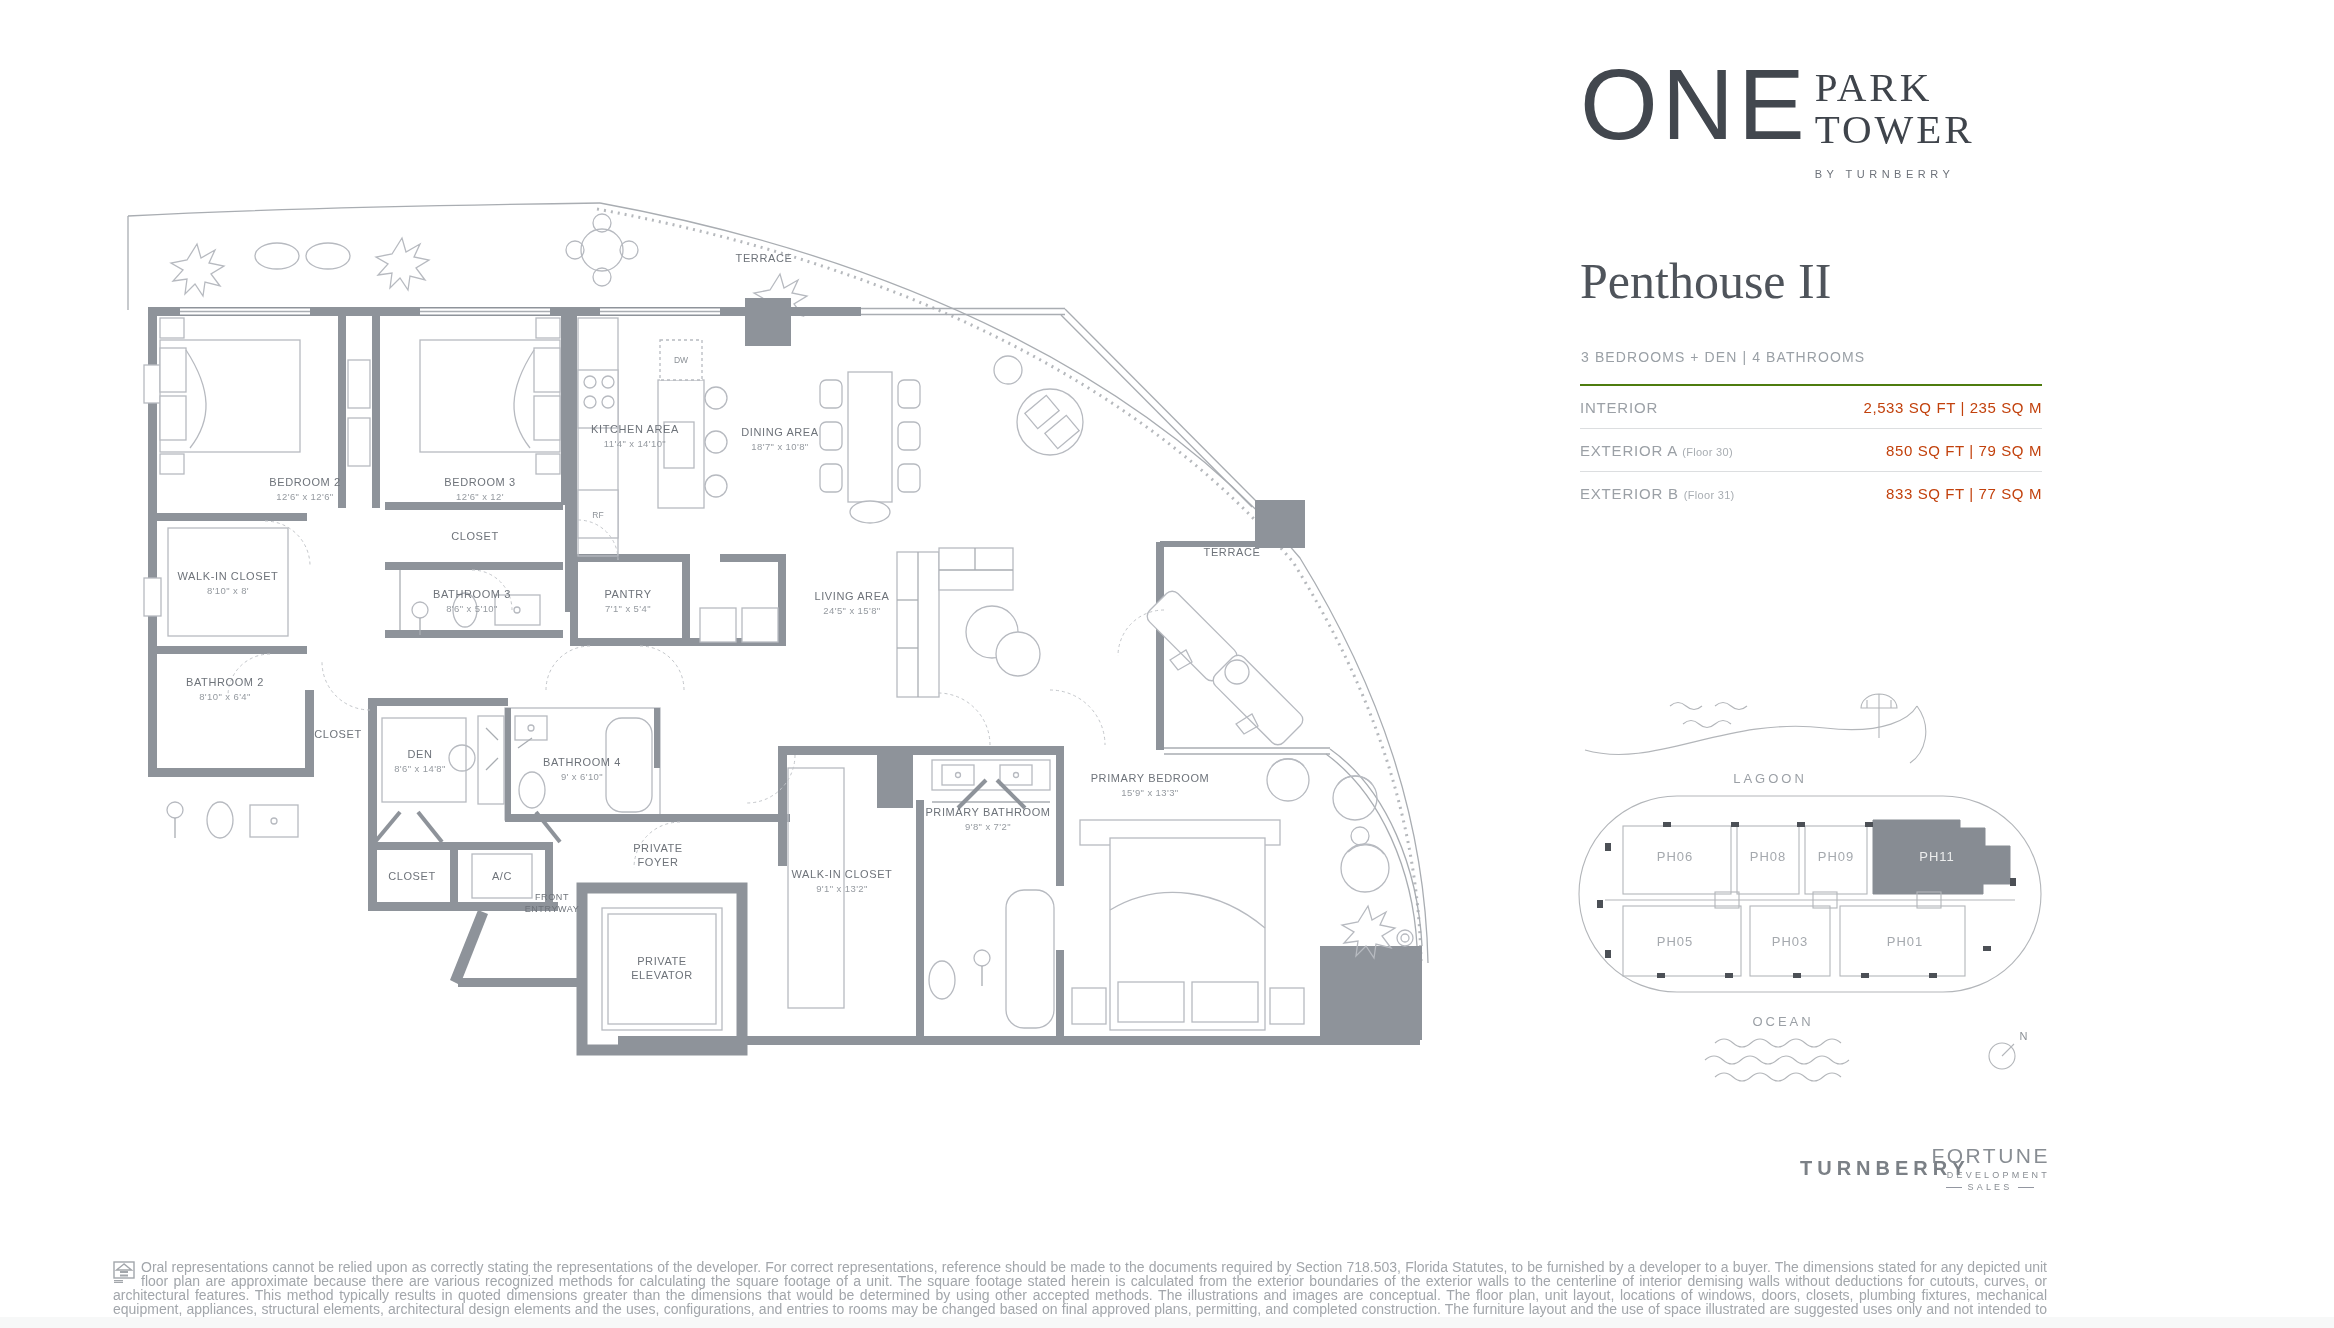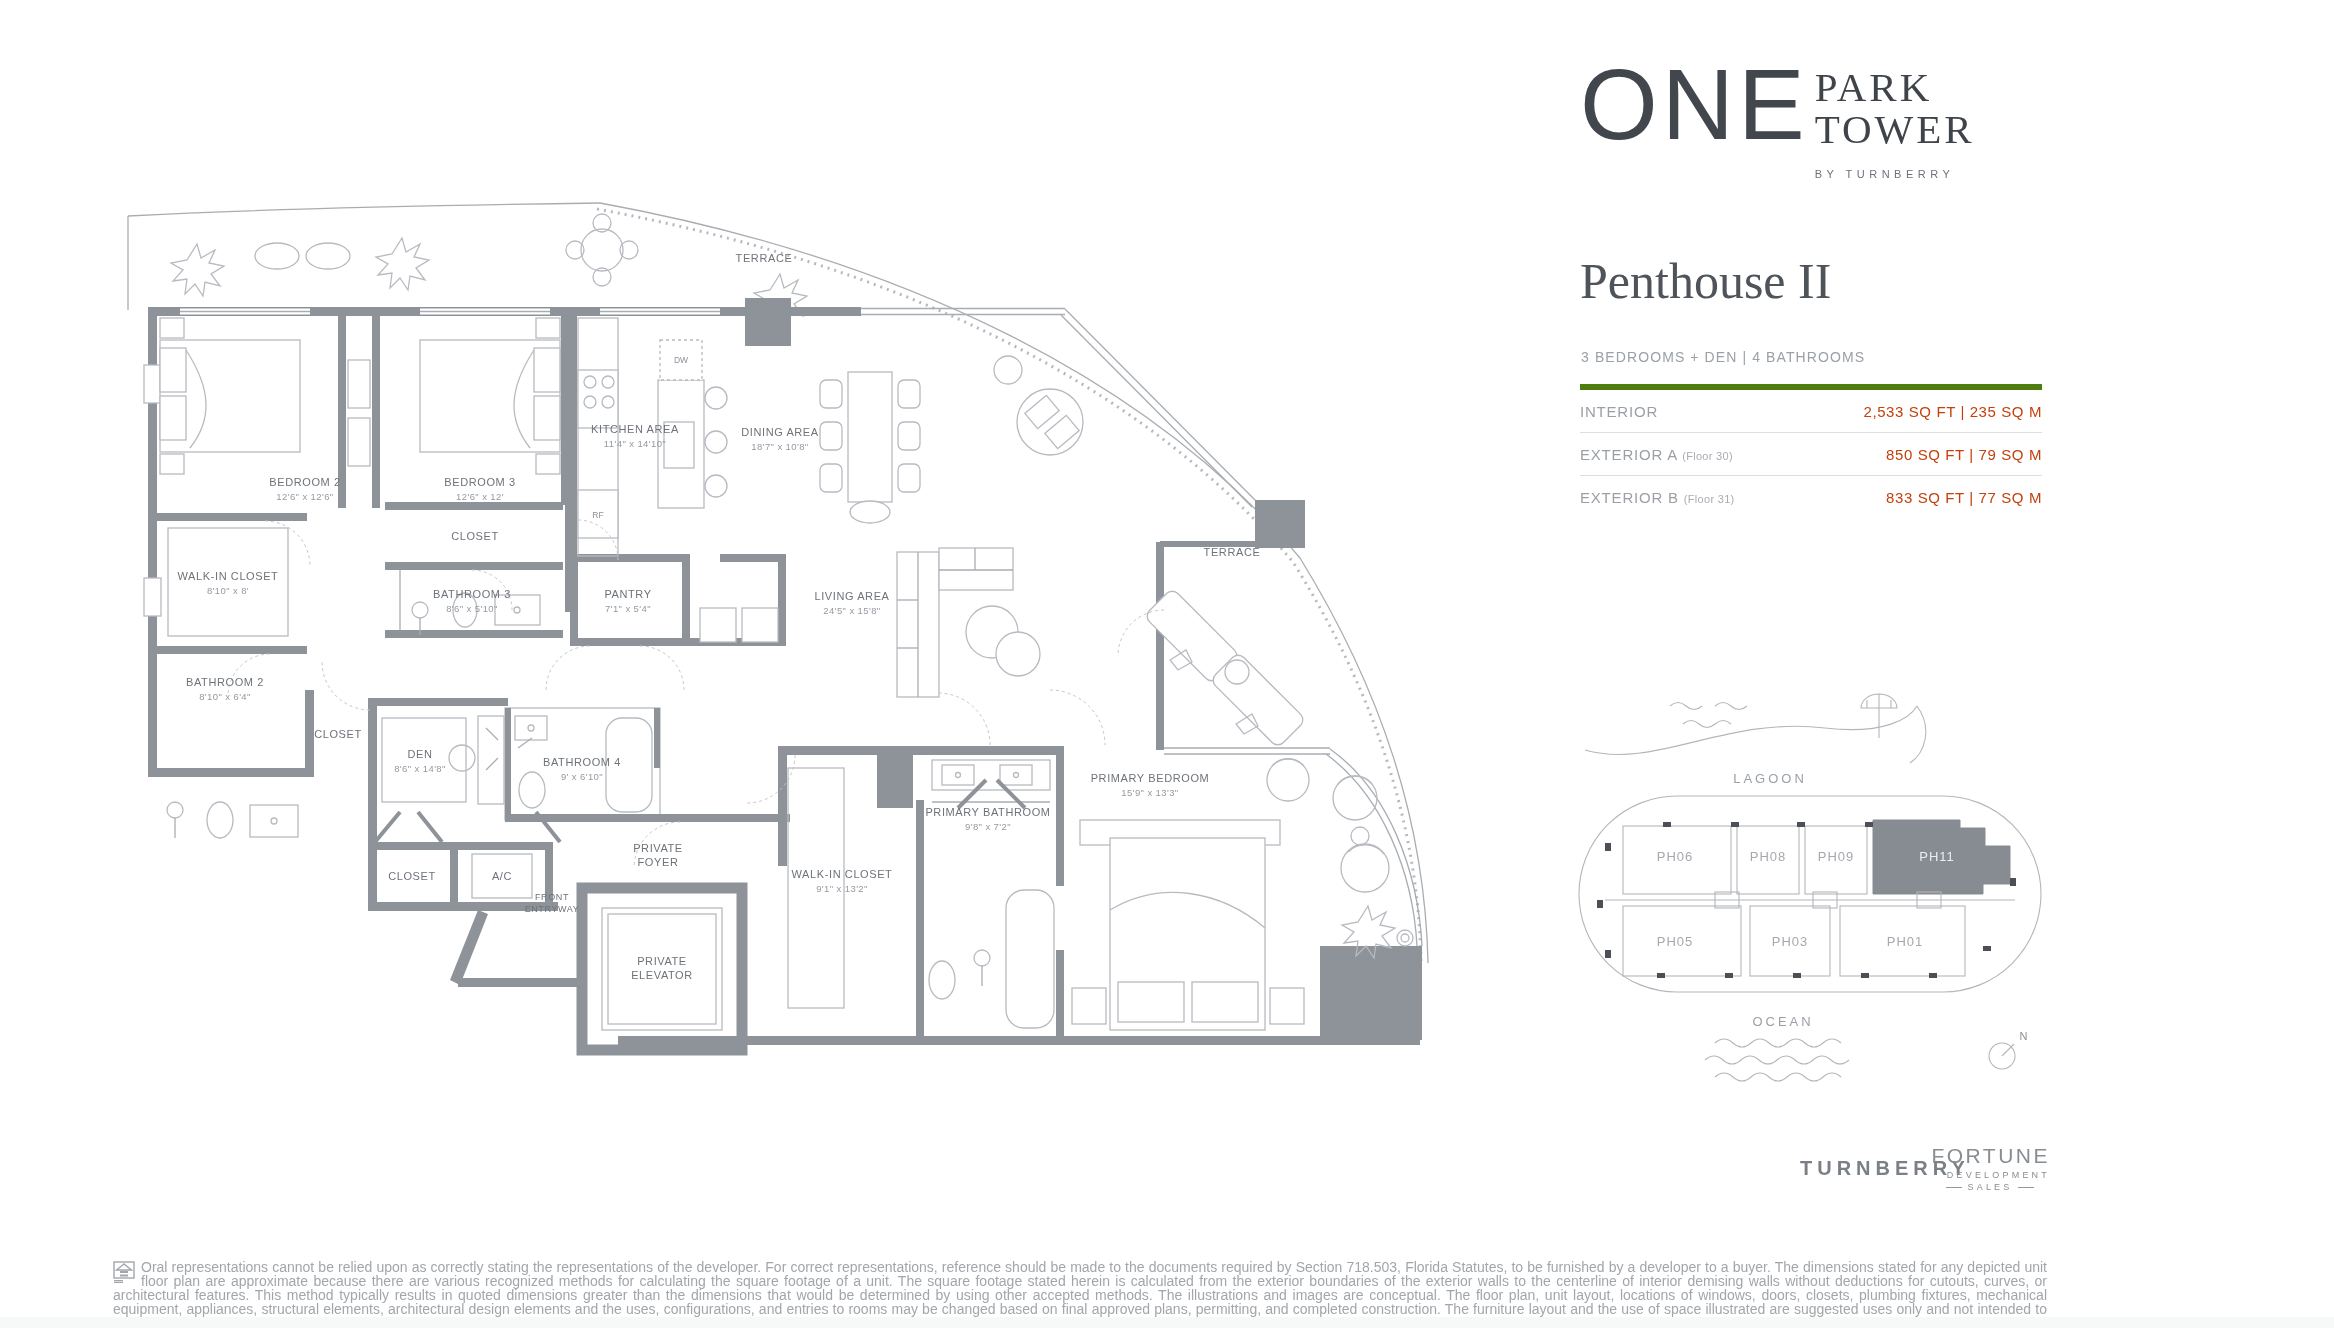--- a/index.html
+++ b/index.html
@@ -11,21 +11,21 @@
   #logo .pt{float:left;margin-left:6px;margin-top:14px;font-family:"Liberation Serif",serif;
             font-size:41px;letter-spacing:3px;line-height:42px;color:#3f444b;}
   #logo .byline{font-size:11px;letter-spacing:4.5px;color:#6d727a;margin-top:3px;
                 font-family:"Liberation Sans",sans-serif;}
   #unit-title{position:absolute;left:1580px;top:252px;font-family:"Liberation Serif",serif;
               font-size:50px;color:#4f545b;}
   #unit-sub{position:absolute;left:1581px;top:349px;font-size:14px;letter-spacing:1.1px;color:#9aa0a6;}
   #spec{position:absolute;left:1580px;top:384px;width:462px;}
   #spec .row{display:flex;justify-content:space-between;align-items:baseline;
              padding:13px 0 12px 0;border-top:1px solid #dcdee0;}
-  #spec .row:first-child{border-top:6px solid #4d7c0f;align-items:center;}
+  #spec .row:first-child{border-top:2px solid #4d7c0f;align-items:center;}
   #spec .lab{font-size:15px;color:#9ba0a6;letter-spacing:.8px;}
   #spec .note{font-size:11px;color:#a8adb2;letter-spacing:.3px;}
   #spec .val{font-size:15px;color:#c2410c;letter-spacing:.6px;}
   
   #turnberry{position:absolute;left:1800px;top:1157px;font-size:20px;font-weight:700;
              letter-spacing:5px;color:#7b8086;}
   #fortune{position:absolute;left:1930px;top:1136px;width:120px;text-align:right;color:#888d93;margin-top:8px;}
   #fortune .f1{font-size:21px;letter-spacing:2.5px;}
   #fortune .f2{font-size:9px;letter-spacing:3.2px;margin-top:2px;}
   #fortune .f3{font-size:9px;letter-spacing:3.2px;margin-top:2px;display:flex;align-items:center;justify-content:center;gap:5px;}

